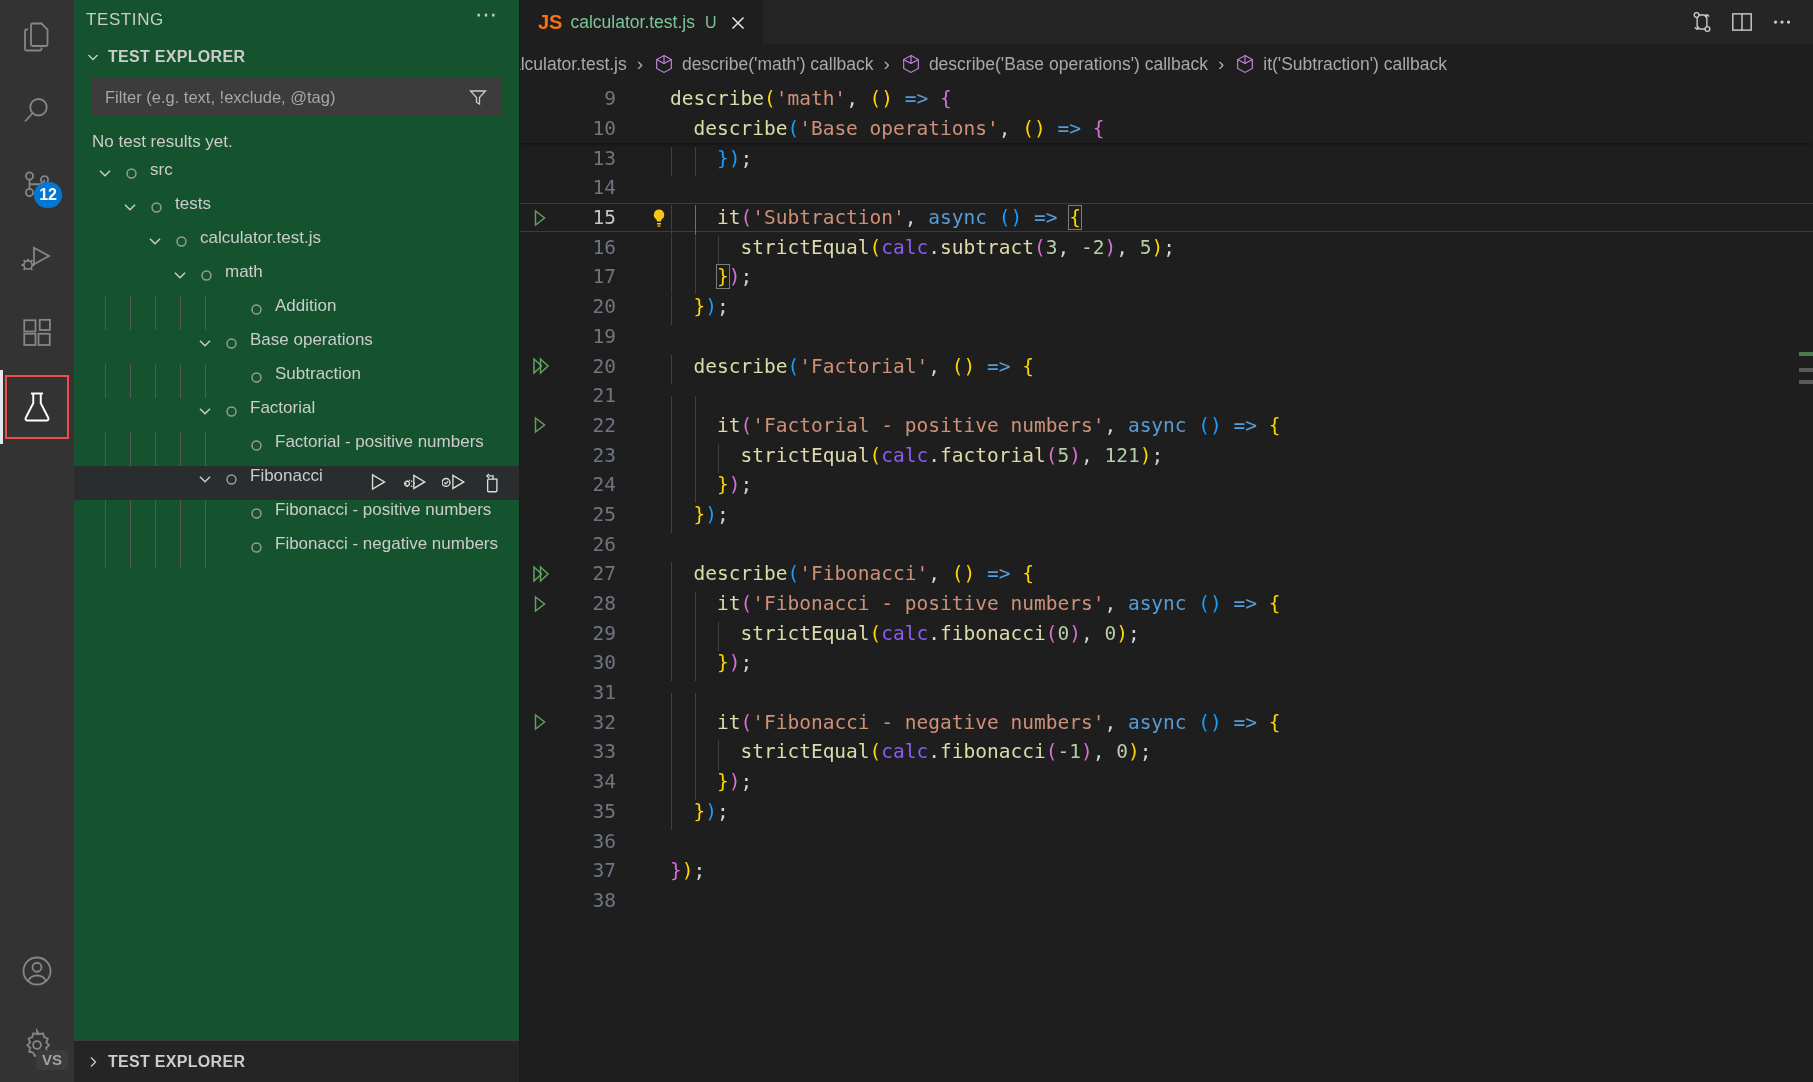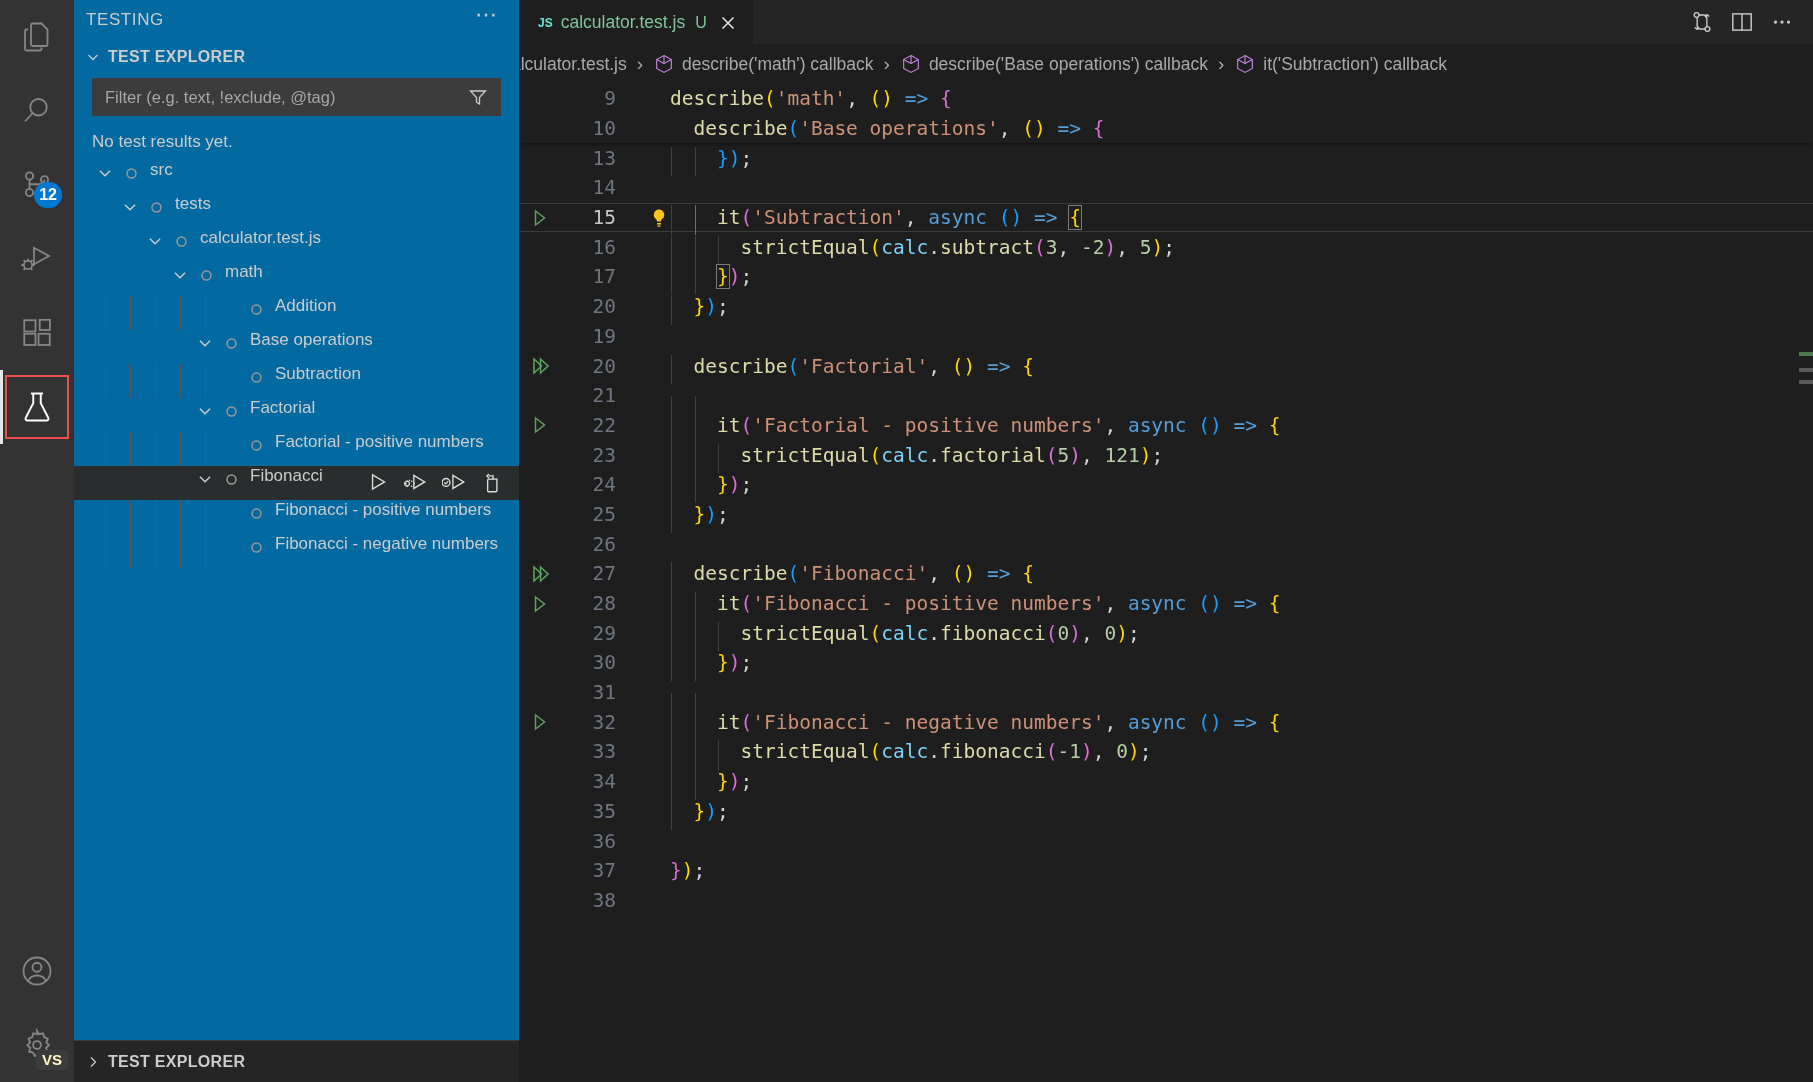--- a/index.html
+++ b/index.html
@@ -36,31 +36,31 @@
   .badge-count {
     position: absolute; right: 12px; bottom: 14px;
     min-width: 26px; height: 26px; border-radius: 13px;
     background: #0078d4; color: #ffffff;
     font-size: 16px; font-weight: 600;
     display: flex; align-items: center; justify-content: center;
     padding: 0 5px;
   }
   .badge-vs {
     position: absolute; right: 6px; bottom: 12px;
-    background: #3c3c3c; color: #fef9c3;
+    background: #3c3c3c; color: #a3a3a3;
     font-size: 15px; font-weight: 700;
     padding: 2px 6px; border-radius: 4px;
     line-height: 1.1;
   }
   .activity-spacer { flex: 1 1 auto; }
 
   
   .sidebar {
     width: 446px; height: 1082px;
-    background: #0369a1;
+    background: #14532d;
     display: flex; flex-direction: column;
     flex: none;
     border-right: 1px solid #1b1b1b;
   }
   .sidebar-title-row {
     height: 40px; display: flex; align-items: center;
     padding: 0 16px 0 12px;
     flex: none;
   }
   .sidebar-title {
@@ -157,21 +157,21 @@
     border-right: 1px solid #252526;
     border-top: 1px solid #1e1e1e;
     position: relative; cursor: pointer;
   }
   .tab.active { background: #1e1e1e; }
   .tab.active::after {
     content: ""; position: absolute; left: 0; right: 0; top: 0;
     height: 1px; background: #1e1e1e;
   }
   .tab-js-icon {
-    font-size: 12px; font-weight: 700; color: #5eead4;
+    font-size: 20px; font-weight: 700; color: #f97316;
     font-family: "Liberation Sans", sans-serif;
   }
   .tab-title { font-size: 17.5px; color: #7ec699; white-space: nowrap; }
   .tab-dirty { font-size: 16px; color: #7ec699; margin-left: 2px; }
   .tab-close {
     width: 26px; height: 26px; display: flex;
     align-items: center; justify-content: center;
     color: #cccccc; cursor: pointer;
   }
   .tab-bar-spacer { flex: 1 1 auto; background: #252526; }
@@ -244,21 +244,21 @@
   .cursor-box {
     display: inline-block; border: 1px solid #7c7c7c;
     margin: 0 -1px; padding: 0;
   }
 
   
   .t-fn     { color: #dcdcaa; text-align: center; }
   .t-str    { color: #ce9178; }
   .t-kw     { color: #569cd6; }
   .t-num    { color: #b5cea8; }
-  .t-var    { color: #7dd3fc; }
+  .t-var    { color: #8b5cf6; }
   .t-p0     { color: #ffd700; }
   .t-p1     { color: #da70d6; }
   .t-p2     { color: #179fff; }
   .t-plain  { color: #d4d4d4; }
   .t-arrow  { color: #569cd6; }
 
   
   .v-scroll {
     position: absolute; right: 0; top: 0; width: 14px; bottom: 0;
     z-index: 6;

